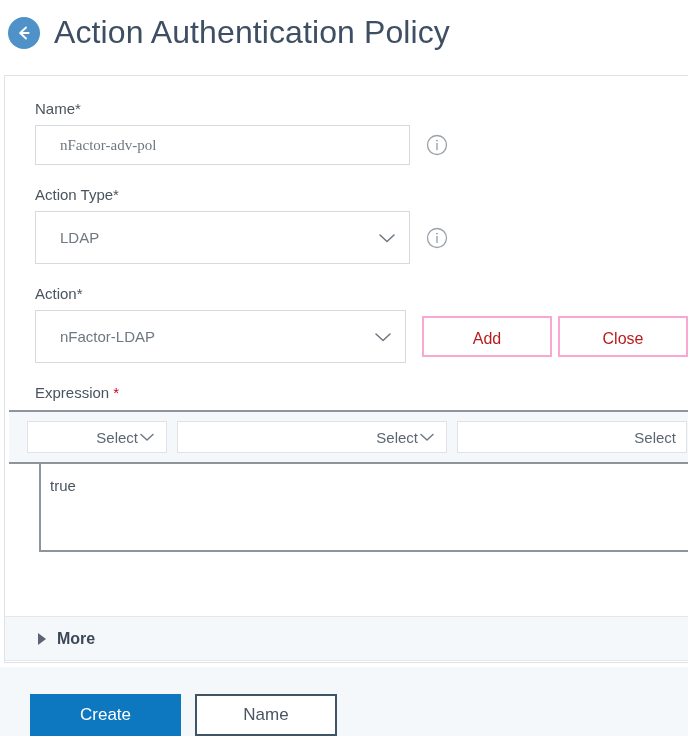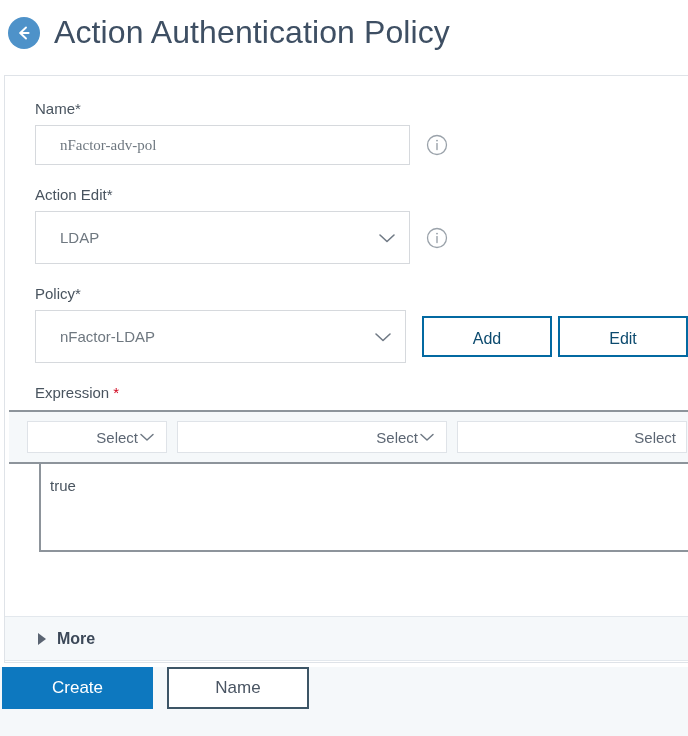--- a/index.html
+++ b/index.html
@@ -119,23 +119,23 @@
     width: 22px;
     height: 22px;
     flex: 0 0 auto;
     cursor: pointer;
   }
 
   .btn-outline {
     height: 41px;
     min-width: 130px;
     box-sizing: border-box;
-    border: 2px solid #0369a1;
-    background: #ffffff;
-    color: #0c4a6e;
+    border: 2px solid #f9a8d4;
+    background: #ffffff;
+    color: #b91c1c;
     font-family: "Liberation Sans", sans-serif;
     font-size: 16px;
     cursor: pointer;
     padding: 12px 12px;
   }
   .btn-add { margin-left: 16px; }
   .btn-edit { margin-left: 6px; }
 
   
   .expr-field { margin-bottom: 0; }
@@ -233,22 +233,22 @@
   
   .footer {
     position: absolute;
     left: 0;
     top: 667px;
     width: 688px;
     height: 69px;
     box-sizing: border-box;
     background: #f5f8fa;
     display: flex;
-    align-items: flex-start;
-    padding-left: 2px;
+    align-items: flex-end;
+    padding-left: 30px;
     gap: 14px;
   }
   .btn-primary {
     width: 151px;
     height: 42px;
     background: #0d78bf;
     border: none;
     color: #ffffff;
     font-family: "Liberation Sans", sans-serif;
     font-size: 17px;
@@ -291,53 +291,53 @@
           <svg width="22" height="22" viewBox="0 0 22 22">
             <circle cx="11" cy="11" r="9.5" fill="none" stroke="#9aa2aa" stroke-width="1.3"></circle>
             <circle cx="11" cy="6.6" r="0.95" fill="#9aa2aa"></circle>
             <rect x="10.3" y="9" width="1.4" height="7.2" rx="0.6" fill="#9aa2aa"></rect>
           </svg>
         </span>
       </div>
     </div>
 
     <div class="field">
-      <div class="field-label">Action Edit*</div>
+      <div class="field-label">Action Type*</div>
       <div class="field-row">
         <div class="select-box">
           <span class="select-value">LDAP</span>
           <span>
             <svg class="chev" width="20" height="14" viewBox="0 0 20 14">
               <path d="M3 4 L10 10.5 L17 4" fill="none" stroke="#707a85" stroke-width="1.6" stroke-linecap="round" stroke-linejoin="round"></path>
             </svg>
           </span>
         </div>
         <span class="info-icon">
           <svg width="22" height="22" viewBox="0 0 22 22">
             <circle cx="11" cy="11" r="9.5" fill="none" stroke="#9aa2aa" stroke-width="1.3"></circle>
             <circle cx="11" cy="6.6" r="0.95" fill="#9aa2aa"></circle>
             <rect x="10.3" y="9" width="1.4" height="7.2" rx="0.6" fill="#9aa2aa"></rect>
           </svg>
         </span>
       </div>
     </div>
 
     <div class="field">
-      <div class="field-label">Policy*</div>
+      <div class="field-label">Action*</div>
       <div class="field-row">
         <div class="select-box">
           <span class="select-value">nFactor-LDAP</span>
           <span>
             <svg class="chev" width="20" height="14" viewBox="0 0 20 14">
               <path d="M3 4 L10 10.5 L17 4" fill="none" stroke="#707a85" stroke-width="1.6" stroke-linecap="round" stroke-linejoin="round"></path>
             </svg>
           </span>
         </div>
         <button class="btn-outline btn-add">Add</button>
-        <button class="btn-outline btn-edit">Edit</button>
+        <button class="btn-outline btn-edit">Close</button>
       </div>
     </div>
 
     <div class="field expr-field">
       <div class="expr-label">
         <span>Expression</span><span class="req-star-red">*</span>
       </div>
 
       <div class="expr-toolbar">
         <div class="expr-select expr-select-1">

